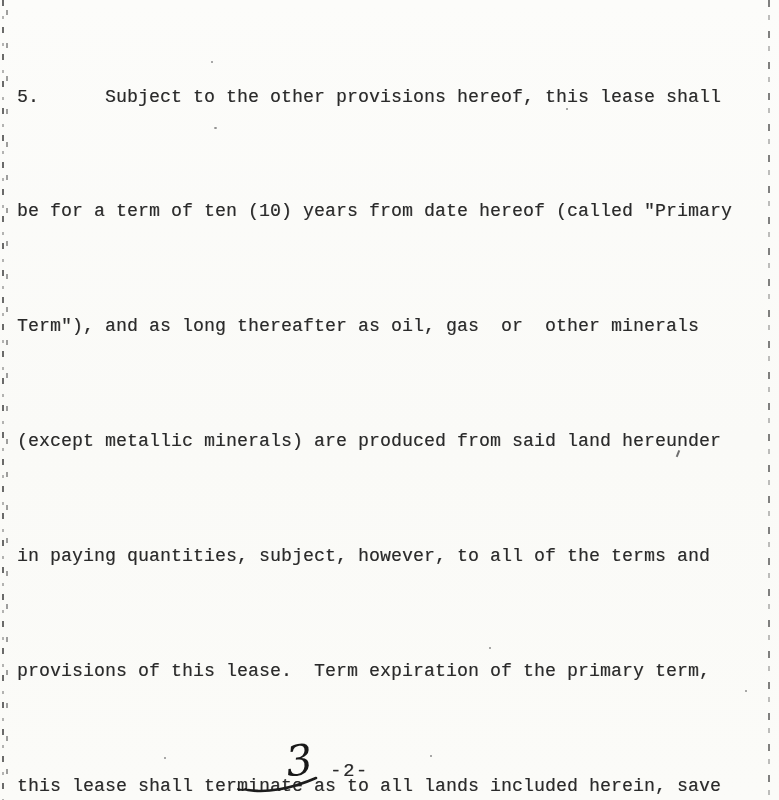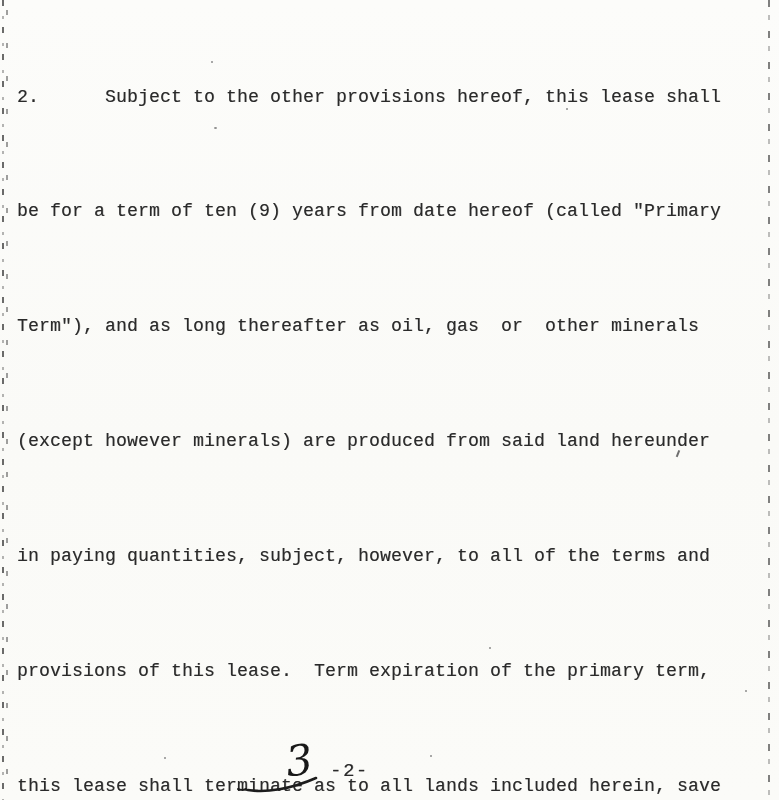--- a/index.html
+++ b/index.html
@@ -110,24 +110,24 @@
 </head>
 <body>
 
 <div class="page">
 
   <div class="edge l1"></div>
   <div class="edge l2"></div>
   <div class="edge r1"></div>
 
   <div class="textblock">
-    <div class="ln">2.      Subject to the other provisions hereof, this lease shall</div>
-    <div class="ln">be for a term of ten (9) years from date hereof (called "Primary</div>
+    <div class="ln">5.      Subject to the other provisions hereof, this lease shall</div>
+    <div class="ln">be for a term of ten (10) years from date hereof (called "Primary</div>
     <div class="ln">Term"), and as long thereafter as oil, gas  or  other minerals</div>
-    <div class="ln">(except however minerals) are produced from said land hereunder</div>
+    <div class="ln">(except metallic minerals) are produced from said land hereunder</div>
     <div class="ln">in paying quantities, subject, however, to all of the terms and</div>
     <div class="ln">provisions of this lease.  Term expiration of the primary term,</div>
     <div class="ln">this lease shall terminate as to all lands included herein, save</div>
     
     
     
     
     
     
     

